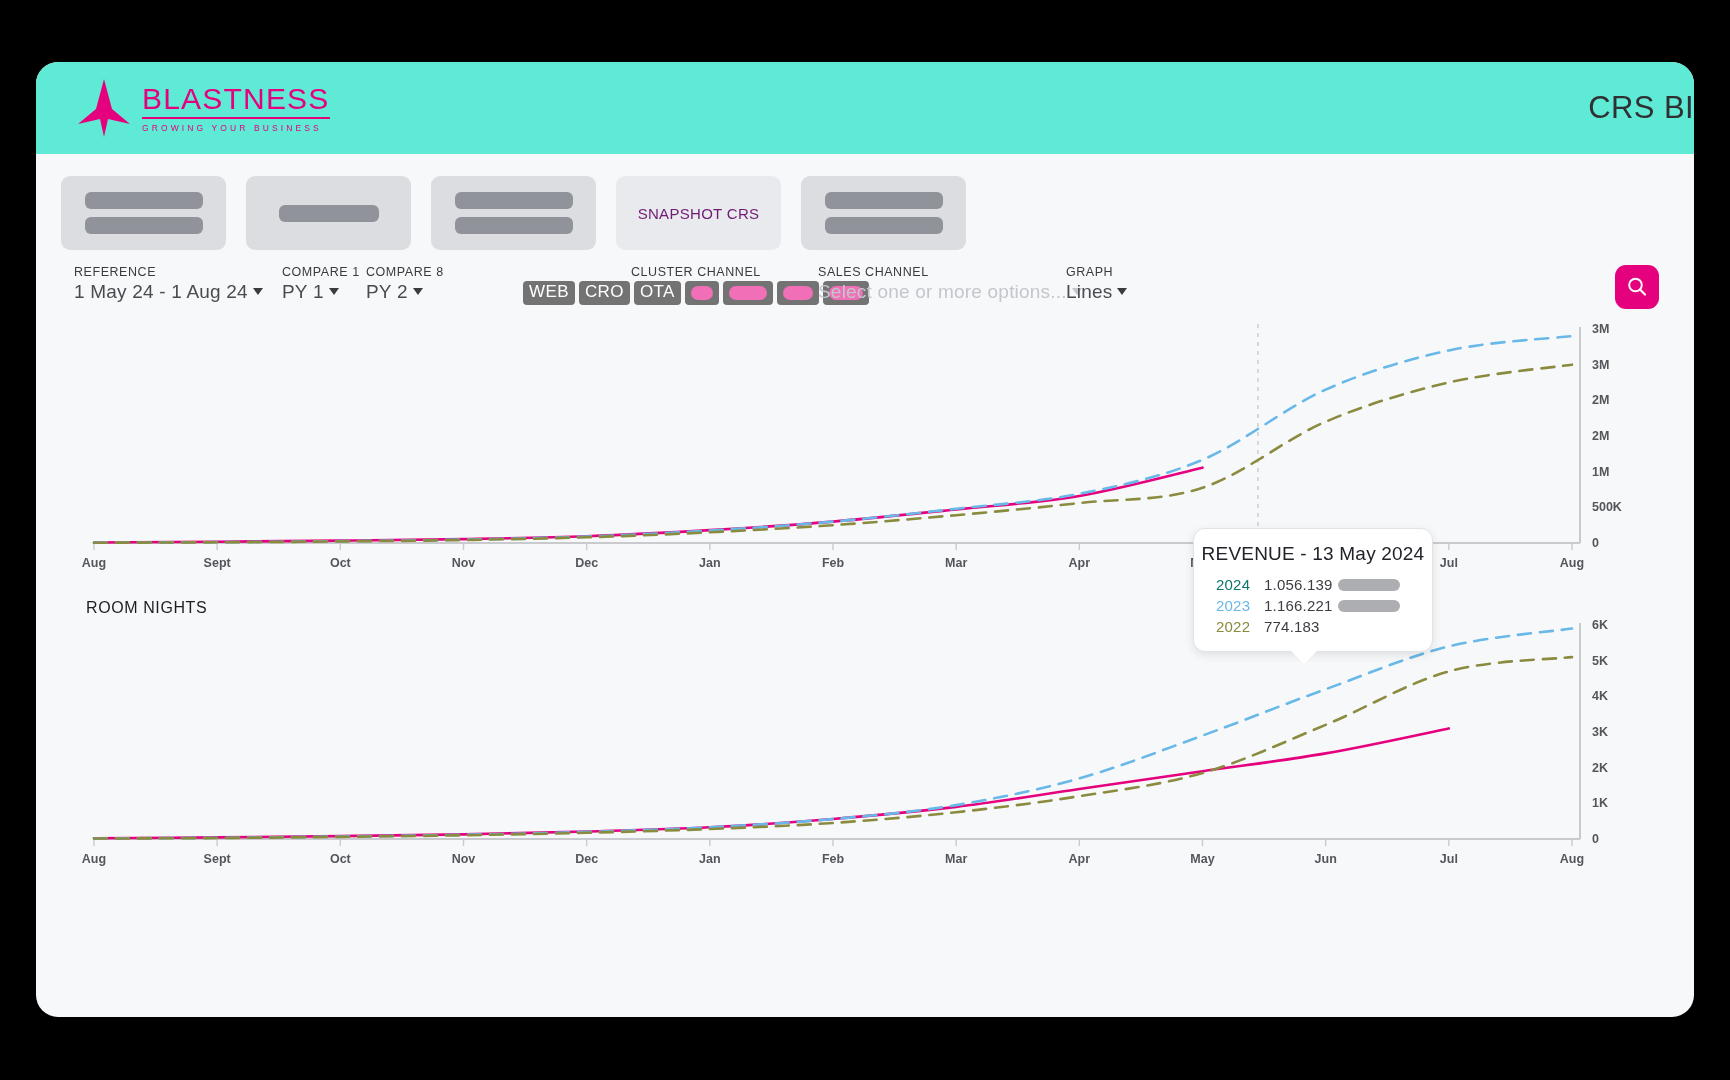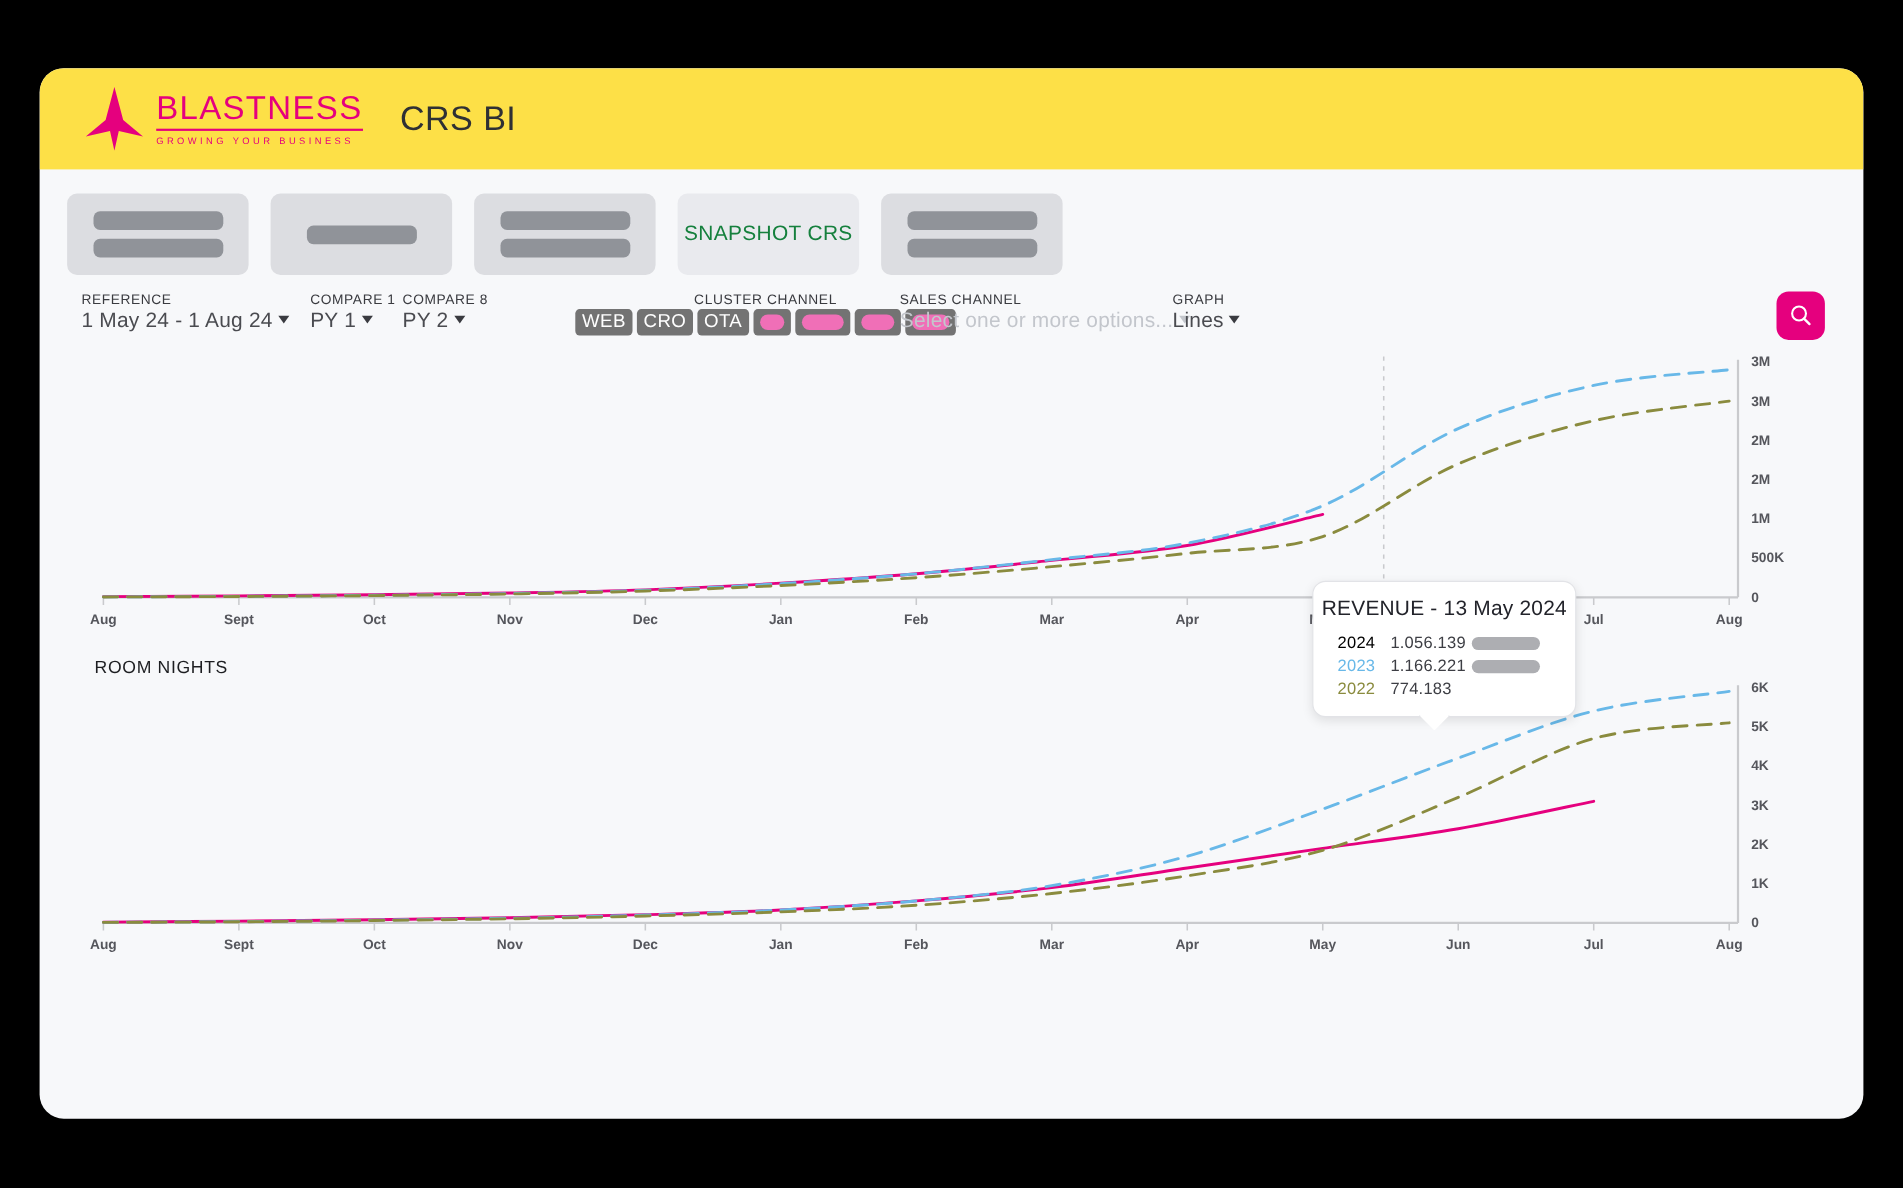--- a/index.html
+++ b/index.html
@@ -20,25 +20,26 @@
     top: 62px;
     width: 1658px;
     height: 955px;
     background: #f7f8fa;
     border-radius: 22px;
     overflow: hidden;
   }
   
   .header {
     height: 92px;
-    background: #fde047;
+    background: #5eead4;
     display: flex;
     align-items: center;
     padding-left: 42px;
     box-sizing: border-box;
+    justify-content: space-between;
   }
   .logo-wrap { display: flex; align-items: center; }
   .logo-mark { width: 52px; height: 58px; margin-right: 12px; }
   .logo-text-block { display: flex; flex-direction: column; justify-content: center; }
   .logo-word {
     font-size: 30px;
     letter-spacing: 1.2px;
     color: #e5007e;
     font-family: "Liberation Sans", sans-serif;
     line-height: 1;
@@ -77,22 +78,22 @@
   }
   .tool-btn.light { background: #e9eaee; }
   .redact-bar {
     background: #909399;
     border-radius: 6px;
     height: 17px;
   }
   .tool-btn .w1 { width: 118px; }
   .tool-btn .w2 { width: 100px; }
   .tool-label {
-    font-size: 19px;
-    color: #15803d;
+    font-size: 15px;
+    color: #701a75;
     letter-spacing: 0.3px;
   }
   
   .filters {
     position: relative;
     margin-top: 15px;
     height: 56px;
   }
   .fgroup { position: absolute; top: 0; }
   .flabel {
@@ -383,21 +384,21 @@
         <text x="1536" y="246" class="axis-label" text-anchor="middle">Aug</text>
         <path d="M 58 221.28666666666666 C 78.52777777777779 221.13805555555555, 140.11111111111111 220.75166666666667, 181.16666666666669 220.395 C 222.22222222222226 220.03833333333336, 263.2777777777778 219.65194444444444, 304.33333333333337 219.14666666666668 C 345.3888888888889 218.6413888888889, 386.44444444444446 218.13611111111112, 427.5 217.36333333333334 C 468.55555555555554 216.59055555555557, 509.6111111111112 215.6988888888889, 550.6666666666667 214.51 C 591.7222222222223 213.3211111111111, 632.7777777777778 212.31055555555554, 673.8333333333334 210.23 C 714.8888888888889 208.14944444444444, 755.9444444444445 205.415, 797 202.02666666666667 C 838.0555555555555 198.63833333333335, 879.1111111111111 194.89333333333335, 920.1666666666666 189.9 C 961.2222222222222 184.90666666666667, 1002.2777777777779 178.01111111111112, 1043.3333333333335 172.06666666666666 C 1084.3888888888891 166.1222222222222, 1125.4444444444443 160.1777777777778, 1166.5 154.23333333333335 C 1207.5555555555557 148.2888888888889, 1248.6111111111113 143.5333333333333, 1289.6666666666667 136.39999999999998 C 1330.7222222222222 129.26666666666665, 1392.3055555555554 115.59444444444443, 1412.8333333333333 111.43333333333332" fill="none" stroke="#e5007e" stroke-width="2.6" stroke-linecap="round"></path>
         <path d="M 58 221.465 C 78.52777777777779 221.3461111111111, 140.11111111111111 221.07861111111112, 181.16666666666669 220.75166666666667 C 222.22222222222226 220.42472222222221, 263.2777777777778 220.00861111111112, 304.33333333333337 219.50333333333333 C 345.3888888888889 218.99805555555554, 386.44444444444446 218.49277777777777, 427.5 217.72 C 468.55555555555554 216.94722222222222, 509.6111111111112 216.115, 550.6666666666667 214.86666666666667 C 591.7222222222223 213.61833333333334, 632.7777777777778 212.37, 673.8333333333334 210.23 C 714.8888888888889 208.08999999999997, 755.9444444444445 205.71222222222224, 797 202.02666666666667 C 838.0555555555555 198.3411111111111, 879.1111111111111 194.89333333333335, 920.1666666666666 188.11666666666667 C 961.2222222222222 181.34, 1002.2777777777779 172.95833333333334, 1043.3333333333335 161.36666666666667 C 1084.3888888888891 149.775, 1125.4444444444443 133.42777777777778, 1166.5 118.56666666666666 C 1207.5555555555557 103.70555555555555, 1248.6111111111113 87.06111111111113, 1289.6666666666667 72.20000000000002 C 1330.7222222222222 57.33888888888891, 1371.7777777777778 39.50555555555556, 1412.8333333333333 29.400000000000006 C 1453.8888888888887 19.29444444444445, 1515.4722222222222 14.538888888888911, 1536 11.566666666666691" fill="none" stroke="#68b8e8" stroke-width="2.6" stroke-linecap="round" stroke-dasharray="13 9"></path>
         <path d="M 58 221.572 C 78.52777777777779 221.47688888888888, 140.11111111111111 221.28666666666666, 181.16666666666669 221.00133333333332 C 222.22222222222226 220.71599999999998, 263.2777777777778 220.31772222222224, 304.33333333333337 219.86 C 345.3888888888889 219.40227777777778, 386.44444444444446 218.9386111111111, 427.5 218.255 C 468.55555555555554 217.5713888888889, 509.6111111111112 216.79861111111111, 550.6666666666667 215.75833333333333 C 591.7222222222223 214.71805555555554, 632.7777777777778 213.64805555555554, 673.8333333333334 212.01333333333332 C 714.8888888888889 210.3786111111111, 755.9444444444445 208.74388888888888, 797 205.95 C 838.0555555555555 203.1561111111111, 879.1111111111111 199.70833333333334, 920.1666666666666 195.25 C 961.2222222222222 190.79166666666666, 1002.2777777777779 185.73888888888888, 1043.3333333333335 179.2 C 1084.3888888888891 172.6611111111111, 1125.4444444444443 167.90555555555554, 1166.5 156.01666666666665 C 1207.5555555555557 144.12777777777777, 1248.6111111111113 124.80833333333334, 1289.6666666666667 107.86666666666667 C 1330.7222222222222 90.92500000000001, 1371.7777777777778 65.66111111111113, 1412.8333333333333 54.366666666666674 C 1453.8888888888887 43.07222222222223, 1515.4722222222222 42.477777777777774, 1536 40.099999999999994" fill="none" stroke="#8a8b3e" stroke-width="2.6" stroke-linecap="round" stroke-dasharray="13 9"></path>
       </svg>
   </div>
 
   <div class="tooltip">
     <div class="tt-title">REVENUE - 13 May 2024</div>
     <div class="tt-row">
-      <span class="tt-year" style="color:#000000">2024</span>
+      <span class="tt-year" style="color:#0f766e">2024</span>
       <span class="tt-val">1.056.139</span>
       <span class="tt-bar"></span>
     </div>
     <div class="tt-row">
       <span class="tt-year" style="color:#68b8e8">2023</span>
       <span class="tt-val">1.166.221</span>
       <span class="tt-bar"></span>
     </div>
     <div class="tt-row">
       <span class="tt-year" style="color:#8a8b3e">2022</span>

